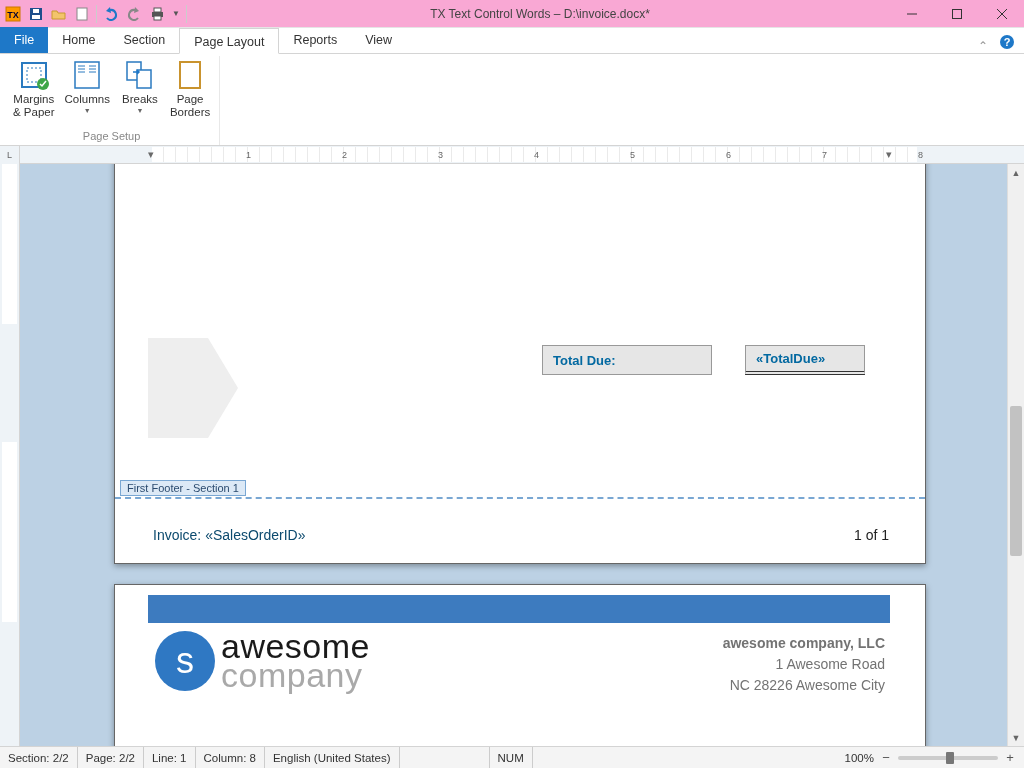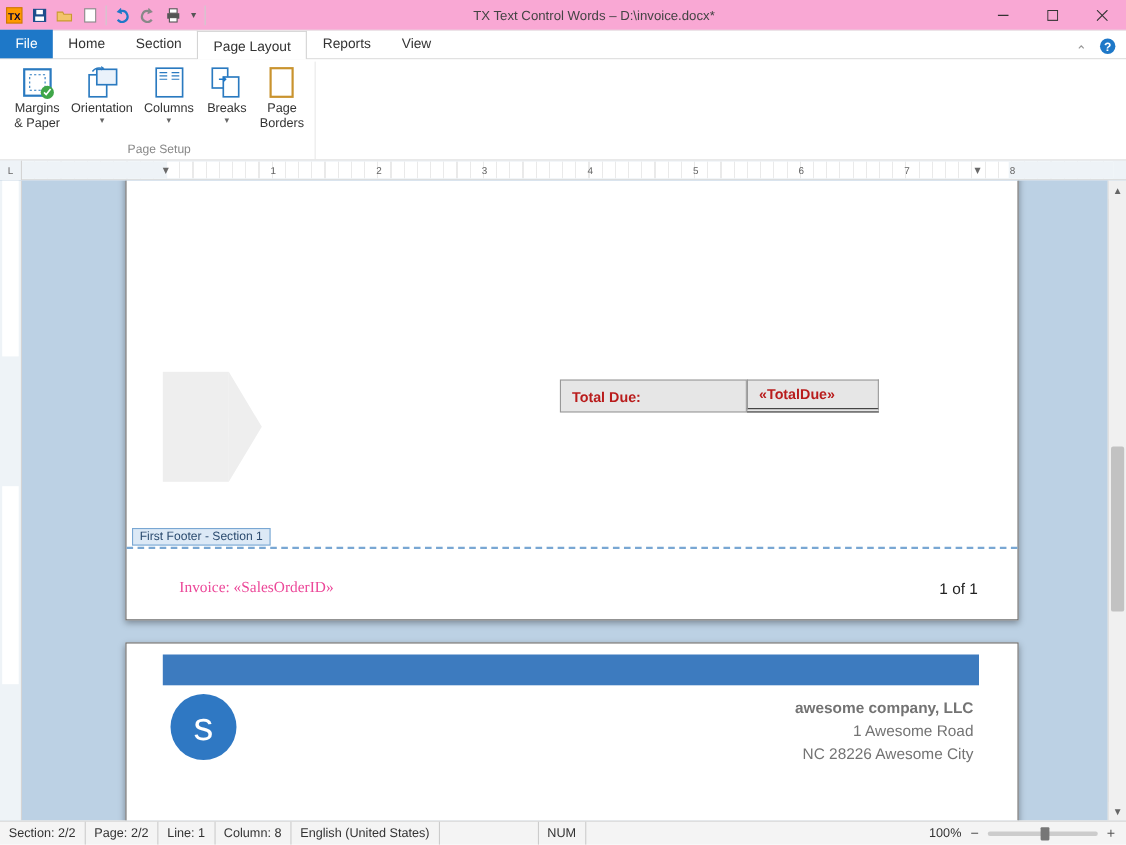--- a/index.html
+++ b/index.html
@@ -52,30 +52,30 @@
 .scrollbar-v .arrow { height:17px; background:#f0f0f0; display:flex; align-items:center; justify-content:center; color:#666; font-size:9px; cursor:pointer; }
 .scrollbar-v .track { flex:1; position:relative; }
 .scrollbar-v .thumb { position:absolute; left:2px; right:2px; top:225px; height:150px; background:#c2c2c2; border-radius:2px; cursor:pointer; }
 
 
 .page { position:absolute; left:94px; width:812px; background:#fff; box-shadow:0 2px 6px rgba(0,0,0,.35); border:1px solid #666; }
 .page1 { top:-155px; height:555px; }
 .page2 { top:420px; height:400px; }
 
 .totalrow { position:absolute; left:394px; top:335px; display:flex; height:30px; }
-.totalrow .cell { border:1px solid #999; display:flex; align-items:center; padding:12px 10px; font-size:13px; font-weight:600; color:#b91c1c; }
+.totalrow .cell { border:1px solid #999; display:flex; align-items:center; padding:12px 10px; font-size:13px; font-weight:600; color:#0369a1;margin-left:33px; }
 .totalrow .cell.label { width:170px; background:#e6e6e6; }
 .totalrow .cell.value { width:120px; background:#e6e6e6; border-bottom:4px double #333; }
 
 .placeholder-img { position:absolute; left:33px; top:328px; width:60px; height:100px; background:#eee; }
 .placeholder-img::after{ content:""; position:absolute; right:-30px; top:0; border-left:30px solid #eee; border-top:50px solid transparent; border-bottom:50px solid transparent; }
 
 .hf-dash { position:absolute; left:0; right:0; border-top:2px dashed #79a7d3; }
 .hf-tag  { position:absolute; background:#dce9f6; border:1px solid #79a7d3; padding:1px 6px; font-size:11px; color:#2b4b6f; }
-.footer-text { position:absolute; left:48px; font-size:14px; color:#ec4899;font-family:Liberation Serif, serif; }
+.footer-text { position:absolute; left:38px; font-size:14px; color:#0c4a6e; }
 .footer-pg   { position:absolute; right:36px; font-size:14px; color:#222; }
 
 
 .bluebar { position:absolute; left:33px; right:35px; top:10px; height:28px; background:#3d7bbf; }
 .logo-wrap { position:absolute; left:40px; top:46px; display:flex; align-items:center; }
 .logo-circ { width:60px; height:60px; border-radius:50%; background:#2f78c3; color:#fff; display:flex; align-items:center; justify-content:center; font-size:36px; font-weight:400; }
 .logo-text { margin-left:6px; line-height:0.85; }
 .logo-text .l1 { font-size:34px; color:#1a1a1a; letter-spacing:.5px; }
 .logo-text .l2 { font-size:34px; color:#a9a9a9; letter-spacing:.5px; }
 .addr { position:absolute; right:40px; top:48px; text-align:right; color:#737373; font-size:14px; line-height:1.5; }
@@ -191,32 +191,20 @@
               <rect x="8" y="8" width="14" height="14" fill="none" stroke="#2a7ac0" stroke-dasharray="2,2"></rect>
               <circle cx="24" cy="24" r="6" fill="#3fa648"></circle>
               <path d="M21 24 l2 2 l4 -5" stroke="#fff" stroke-width="1.5" fill="none"></path>
             </svg>
           </div>
         <div class="lbl" style="white-space:pre-line">Margins
 &amp; Paper</div>
       </div>
       <div class="btn-lg">
         <div class="ic">
-            <svg width="30" height="30">
-              <rect x="3" y="8" width="16" height="20" fill="#fff" stroke="#2a7ac0" stroke-width="1.5"></rect>
-              <rect x="10" y="3" width="18" height="14" fill="#eaf2fb" stroke="#2a7ac0" stroke-width="1.5"></rect>
-              <path d="M6 5 A8 8 0 0 1 14 2" fill="none" stroke="#2a7ac0" stroke-width="1.5"></path>
-              <path d="M14 0 l3 2 -3 2 z" fill="#2a7ac0"></path>
-            </svg>
-          </div>
-        <div class="lbl">Orientation</div>
-        <div class="dd">▼</div>
-      </div>
-      <div class="btn-lg">
-        <div class="ic">
             <svg width="28" height="30">
               <rect x="2" y="2" width="24" height="26" fill="#fff" stroke="#2a7ac0" stroke-width="1.5"></rect>
               <line x1="5" y1="6" x2="12" y2="6" stroke="#2a7ac0"></line>
               <line x1="5" y1="9" x2="12" y2="9" stroke="#2a7ac0"></line>
               <line x1="5" y1="12" x2="12" y2="12" stroke="#2a7ac0"></line>
               <line x1="16" y1="6" x2="23" y2="6" stroke="#2a7ac0"></line>
               <line x1="16" y1="9" x2="23" y2="9" stroke="#2a7ac0"></line>
               <line x1="16" y1="12" x2="23" y2="12" stroke="#2a7ac0"></line>
             </svg>
           </div>
@@ -282,20 +270,24 @@
       <div class="hf-dash" style="top:487px"></div>
       <div class="hf-tag" style="top:470px;left:5px">First Footer - Section 1</div>
       <div class="footer-text" style="top:517px">Invoice: «SalesOrderID»</div>
       <div class="footer-pg" style="top:517px">1 of 1</div>
     </div>
 
     <div class="page page2">
       <div class="bluebar"></div>
       <div class="logo-wrap">
         <div class="logo-circ">s</div>
+        <div class="logo-text">
+          <div class="l1">awesome</div>
+          <div class="l2">company</div>
+        </div>
       </div>
       <div class="addr">
         <div class="company">awesome company, LLC</div>
         <div>1 Awesome Road</div>
         <div>NC 28226 Awesome City</div>
       </div>
 
     </div>
 
   </div>

